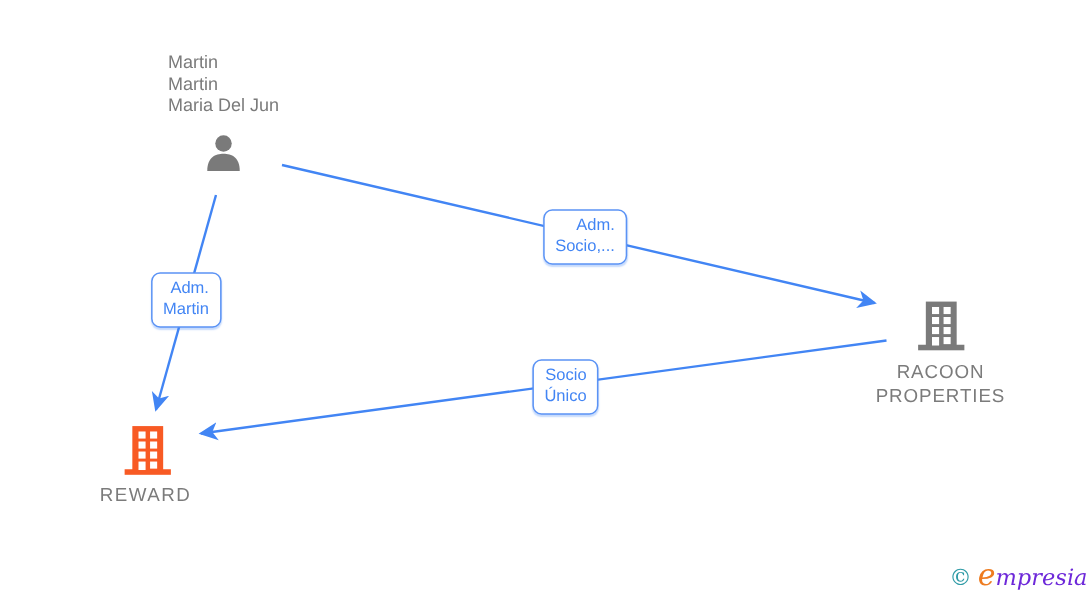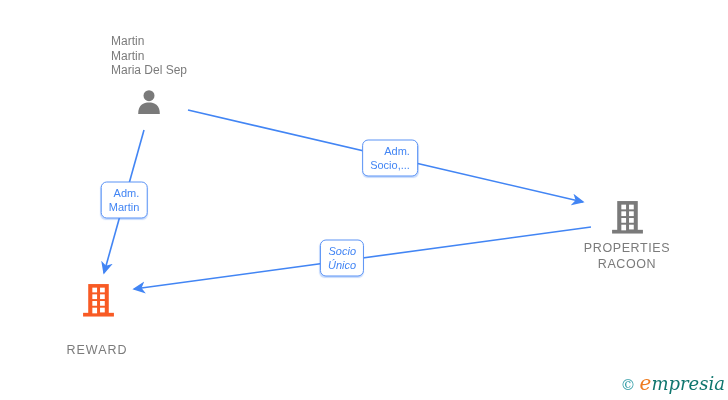--- a/index.html
+++ b/index.html
@@ -60,22 +60,22 @@
     font-size:15px;
     font-style:normal;
     margin-right:4px;
   }
   .brand .e{
     color:#ee7c20;
     font-size:20px;
     line-height:18px;
   }
   .brand .rest{
-    color:#0f766e;
-    font-size:18px;
+    color:#6d28d9;
+    font-size:15px;
   }
 </style>
 </head>
 <body>
 
 <div class="canvas">
 
   <svg class="edges-svg" viewBox="0 0 728 400" xmlns="http://www.w3.org/2000/svg">
     <defs>
       <marker id="arrow" viewBox="0 0 10 10" refX="8.2" refY="5" markerWidth="8.5" markerHeight="8.5" orient="auto-start-reverse">
@@ -85,21 +85,21 @@
     <g stroke="#4285f4" stroke-width="1.6" fill="none">
       <line x1="188" y1="110" x2="583" y2="202" marker-end="url(#arrow)"></line>
       <line x1="144" y1="130" x2="104" y2="273" marker-end="url(#arrow)"></line>
       <line x1="591" y1="227" x2="134" y2="289" marker-end="url(#arrow)"></line>
     </g>
   </svg>
 
   <div class="person-name" style="left:149px;top:34px;">
     <span>Martin</span>
     <span>Martin</span>
-    <span>Maria Del Sep</span>
+    <span>Maria Del Jun</span>
   </div>
   <div class="icon-wrap" style="left:134px;top:88px;width:30px;height:32px;">
     <svg width="30" height="32" viewBox="0 0 36 38" xmlns="http://www.w3.org/2000/svg">
       <circle cx="18" cy="9" r="6.6" fill="#7a7a7a"></circle>
       <path d="M5,31 C5,20 11.5,17.2 18,17.2 C24.5,17.2 31,20 31,31 Z" fill="#7a7a7a"></path>
     </svg>
   </div>
 
   <div class="icon-wrap" style="left:609px;top:199px;width:37px;height:37px;">
     <svg width="37" height="37" viewBox="0 0 36 36" xmlns="http://www.w3.org/2000/svg">
@@ -111,53 +111,53 @@
         <rect x="12" y="12" width="4.6" height="4.6"></rect>
           <rect x="19.5" y="12" width="4.6" height="4.6"></rect>
         <rect x="12" y="18.5" width="4.6" height="4.6"></rect>
           <rect x="19.5" y="18.5" width="4.6" height="4.6"></rect>
         <rect x="12" y="25" width="4.6" height="5.5"></rect>
           <rect x="19.5" y="25" width="4.6" height="4.6"></rect>
       </g>
     </svg>
   </div>
   <div class="node node-label" style="left:567px;top:240px;width:120px;">
+    <span>RACOON</span>
     <span>PROPERTIES</span>
-    <span>RACOON</span>
   </div>
 
   <div class="icon-wrap" style="left:80px;top:282px;width:37px;height:37px;">
     <svg width="37" height="37" viewBox="0 0 36 36" xmlns="http://www.w3.org/2000/svg">
       <rect x="3" y="30" width="30" height="3.6" fill="#f85a24"></rect>
       <rect x="8" y="2" width="20" height="28.5" fill="#f85a24"></rect>
       <g fill="#ffffff">
         <rect x="12" y="5.5" width="4.6" height="4.6"></rect>
           <rect x="19.5" y="5.5" width="4.6" height="4.6"></rect>
         <rect x="12" y="12" width="4.6" height="4.6"></rect>
           <rect x="19.5" y="12" width="4.6" height="4.6"></rect>
         <rect x="12" y="18.5" width="4.6" height="4.6"></rect>
           <rect x="19.5" y="18.5" width="4.6" height="4.6"></rect>
         <rect x="12" y="25" width="4.6" height="5.5"></rect>
           <rect x="19.5" y="25" width="4.6" height="4.6"></rect>
       </g>
     </svg>
   </div>
-  <div class="node node-label" style="left:37px;top:342px;width:120px;letter-spacing:1px;">
+  <div class="node node-label" style="left:37px;top:322px;width:120px;letter-spacing:1px;">
     <span>REWARD</span>
   </div>
 
   <div class="edge-label" style="left:390px;top:158px;">
     <span>Adm.</span>
     <span>Socio,...</span>
   </div>
   <div class="edge-label" style="left:124px;top:200px;">
     <span>Adm.</span>
     <span>Martin</span>
   </div>
-  <div class="edge-label" style="left:342px;top:258px;font-style:italic;">
+  <div class="edge-label" style="left:377px;top:258px;">
     <span>Socio</span>
     <span>Único</span>
   </div>
 
   <div class="brand">
     <span class="copy">©</span>
     <span class="e">e</span>
     <span class="rest">mpresia</span>
   </div>
 

